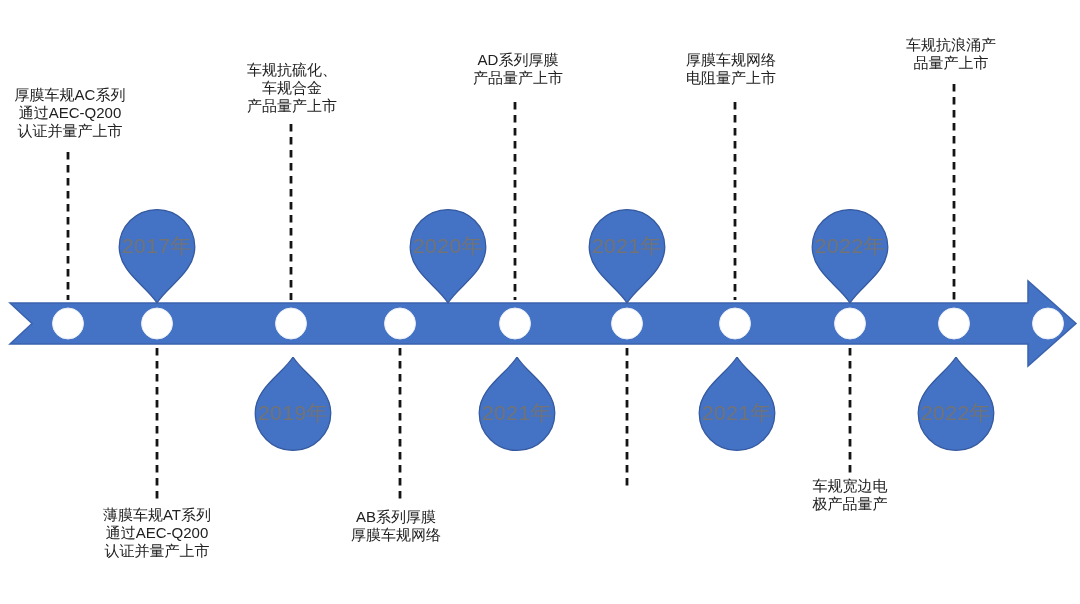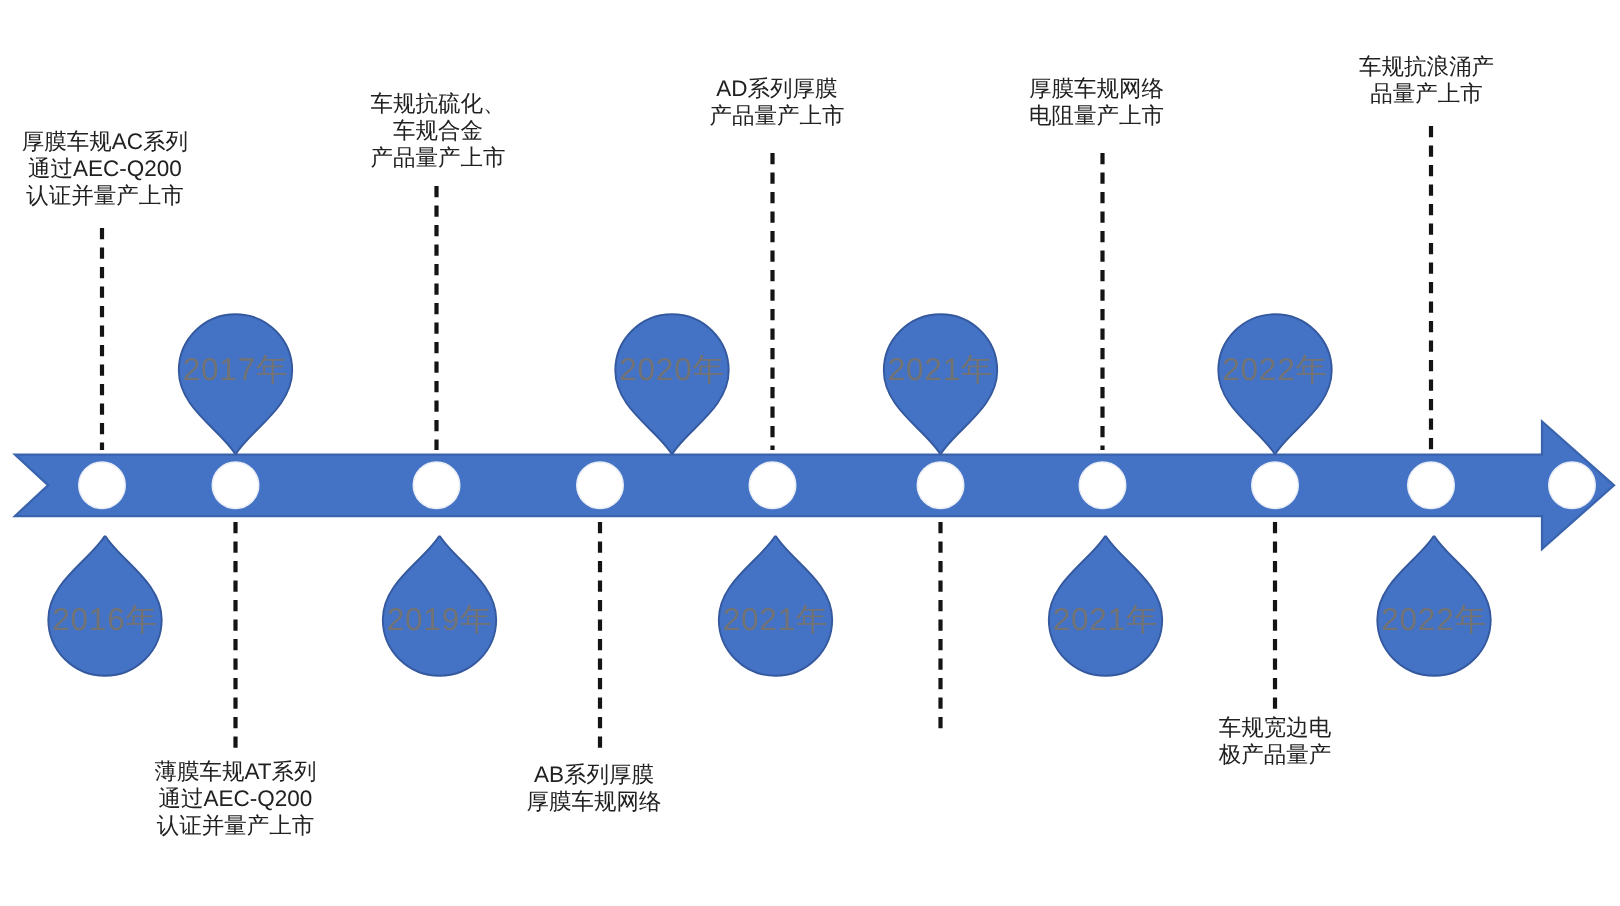--- a/index.html
+++ b/index.html
@@ -97,26 +97,20 @@
     <circle class="node" cx="291" cy="323.5" r="15.5"></circle>
     <circle class="node" cx="400" cy="323.5" r="15.5"></circle>
     <circle class="node" cx="515" cy="323.5" r="15.5"></circle>
     <circle class="node" cx="627" cy="323.5" r="15.5"></circle>
     <circle class="node" cx="735" cy="323.5" r="15.5"></circle>
     <circle class="node" cx="850" cy="323.5" r="15.5"></circle>
     <circle class="node" cx="954" cy="323.5" r="15.5"></circle>
     <circle class="node" cx="1048" cy="323.5" r="15.5"></circle>
   </svg>
 
-  <div class="pin bottom" style="left:28px; top:357px;">
-    <svg viewBox="0 0 100 115" preserveAspectRatio="none">
-      <path d="M50,0 C62,20 95,37 95,67 A45,45 0 1 1 5,67 C5,37 38,20 50,0 Z" fill="#4472C4"></path>
-    </svg>
-    <span class="year">2016年</span>
-  </div>
 
   <div class="pin top" style="left:115px; top:207px;">
     <svg viewBox="0 0 100 115" preserveAspectRatio="none">
       <path d="M50,115 C38,95 5,78 5,48 A45,45 0 1 1 95,48 C95,78 62,95 50,115 Z" fill="#4472C4"></path>
     </svg>
     <span class="year">2017年</span>
   </div>
 
   <div class="pin bottom" style="left:251px; top:357px;">
     <svg viewBox="0 0 100 115" preserveAspectRatio="none">

